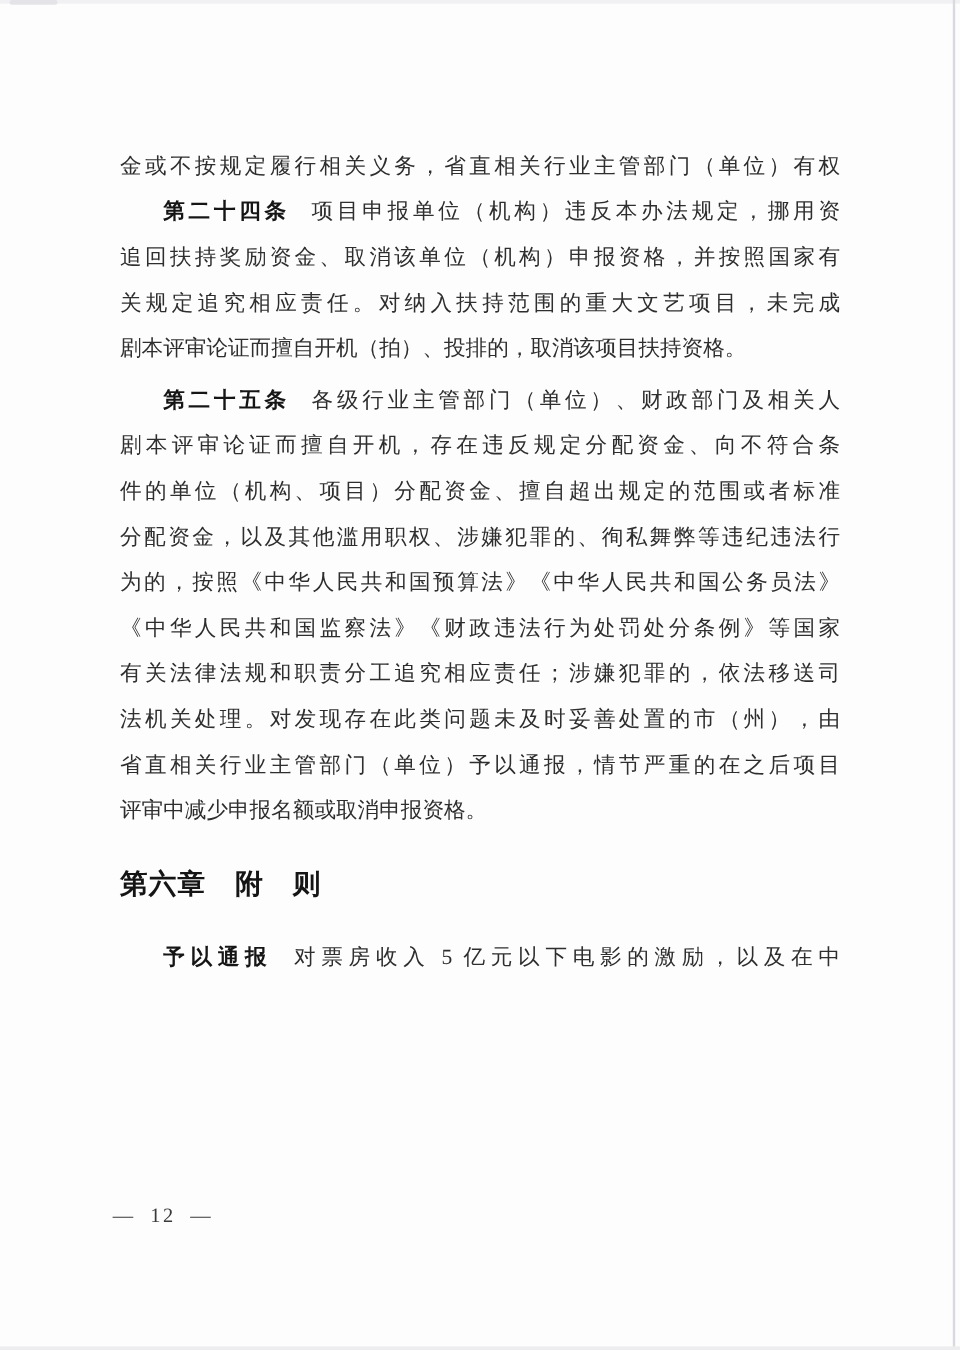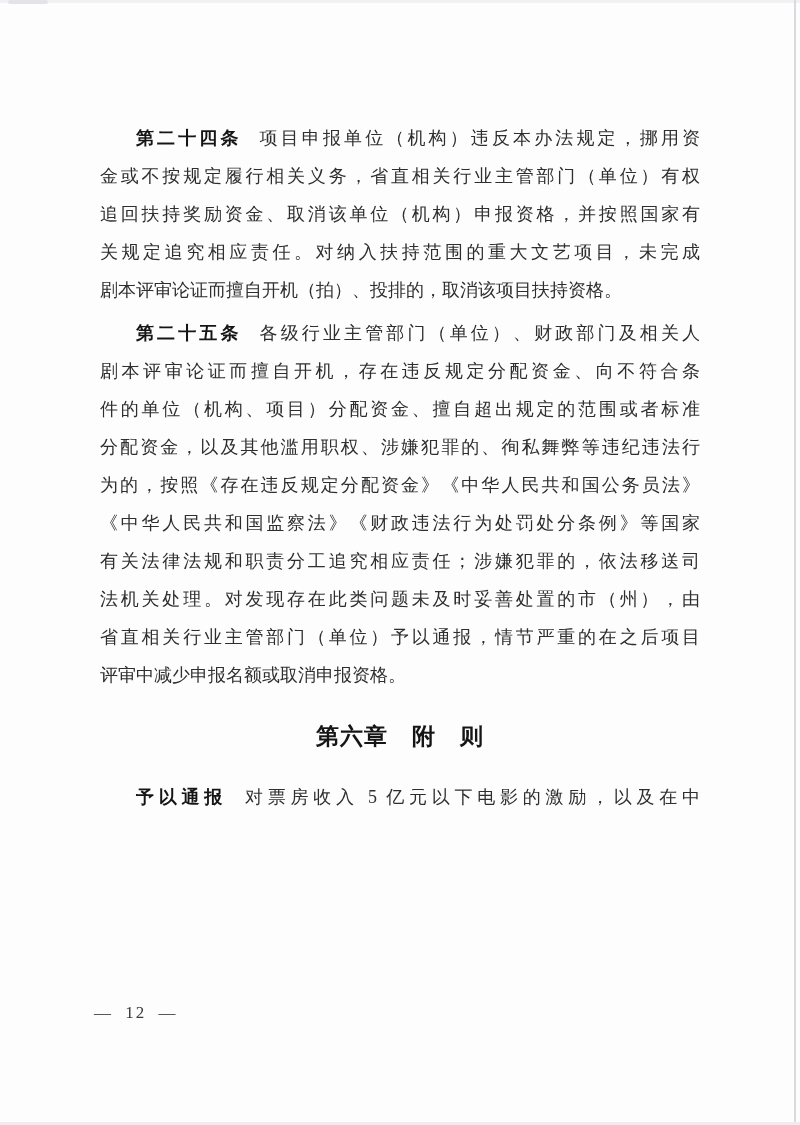--- a/index.html
+++ b/index.html
@@ -40,21 +40,21 @@
   .lead {
     font-family: "Liberation Sans", sans-serif;
     font-weight: 700;
     color: #151515;
     margin-right: 18px;
   }
   .chapter-heading {
     height: 38px;
     line-height: 38px;
     margin: 23px 0 23px 0;
-    text-align: center;
+    text-align: left;
     font-family: "Liberation Sans", sans-serif;
     font-weight: 700;
     font-size: 23px;
     color: #151515;
     letter-spacing: 1px;
   }
   .page-number {
     position: absolute;
     left: 94px;
     top: 1003px;
@@ -68,32 +68,32 @@
 <body>
 
 <div class="page">
   <div class="edge-top"></div>
   <div class="edge-right"></div>
   <div class="edge-bottom"></div>
   <div class="smudge"></div>
 
   <main class="content" id="doc-body">
       <div class="paragraph">
+        <div class="line">金或不按规定履行相关义务，省直相关行业主管部门（单位）有权</div>
         <div class="line indent"><strong class="lead">第二十四条</strong><span>项目申报单位（机构）违反本办法规定，挪用资</span></div>
-        <div class="line">金或不按规定履行相关义务，省直相关行业主管部门（单位）有权</div>
         <div class="line">追回扶持奖励资金、取消该单位（机构）申报资格，并按照国家有</div>
         <div class="line">关规定追究相应责任。对纳入扶持范围的重大文艺项目，未完成</div>
         <div class="line no-justify">剧本评审论证而擅自开机（拍）、投排的，取消该项目扶持资格。</div>
       </div>
       <div class="paragraph">
         <div class="line indent"><strong class="lead">第二十五条</strong><span>各级行业主管部门（单位）、财政部门及相关人</span></div>
         <div class="line">剧本评审论证而擅自开机，存在违反规定分配资金、向不符合条</div>
         <div class="line">件的单位（机构、项目）分配资金、擅自超出规定的范围或者标准</div>
         <div class="line">分配资金，以及其他滥用职权、涉嫌犯罪的、徇私舞弊等违纪违法行</div>
-        <div class="line">为的，按照《存在违反规定分配资金》《中华人民共和国公务员法》</div>
+        <div class="line">为的，按照《中华人民共和国预算法》《中华人民共和国公务员法》</div>
         <div class="line">《中华人民共和国监察法》《财政违法行为处罚处分条例》等国家</div>
         <div class="line">有关法律法规和职责分工追究相应责任；涉嫌犯罪的，依法移送司</div>
         <div class="line">法机关处理。对发现存在此类问题未及时妥善处置的市（州），由</div>
         <div class="line">省直相关行业主管部门（单位）予以通报，情节严重的在之后项目</div>
         <div class="line no-justify">评审中减少申报名额或取消申报资格。</div>
       </div>
       <h2 class="chapter-heading">第六章　附　则</h2>
       <div class="paragraph">
         <div class="line indent"><strong class="lead">予以通报</strong><span>对票房收入 5 亿元以下电影的激励，以及在中</span></div>
       </div>

